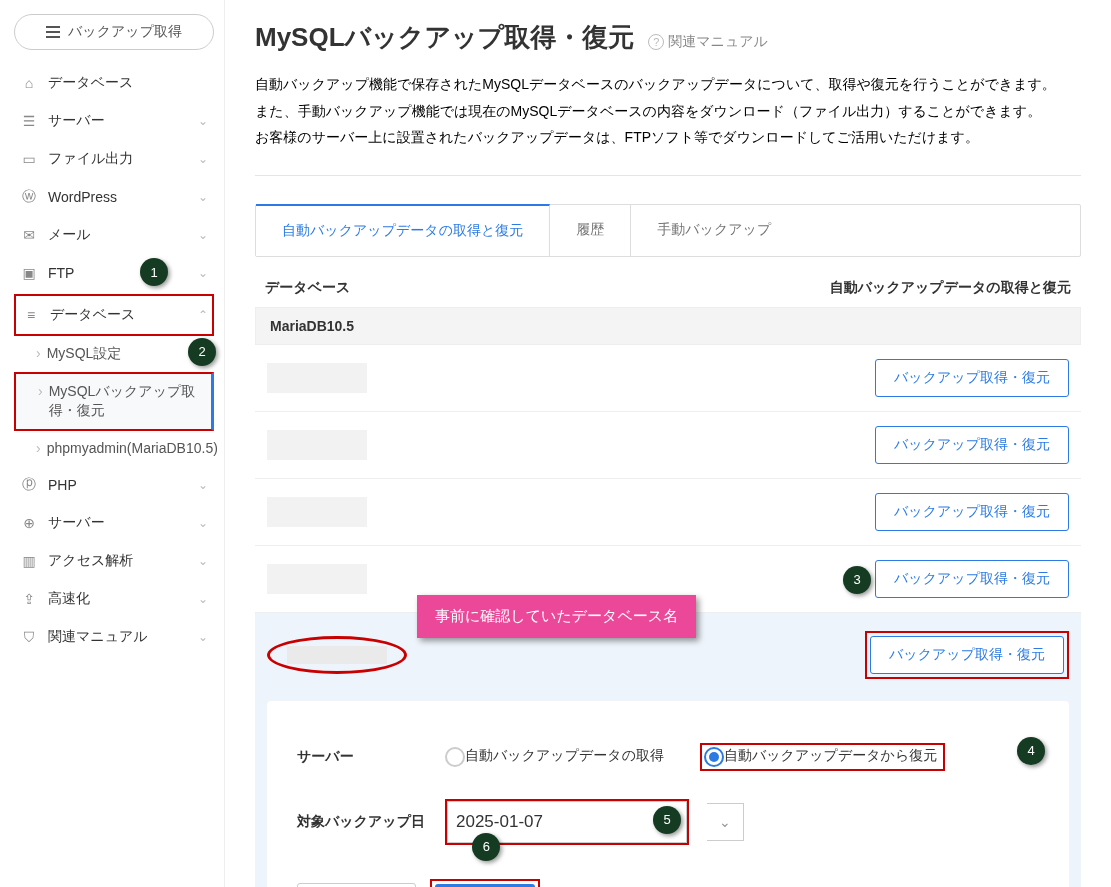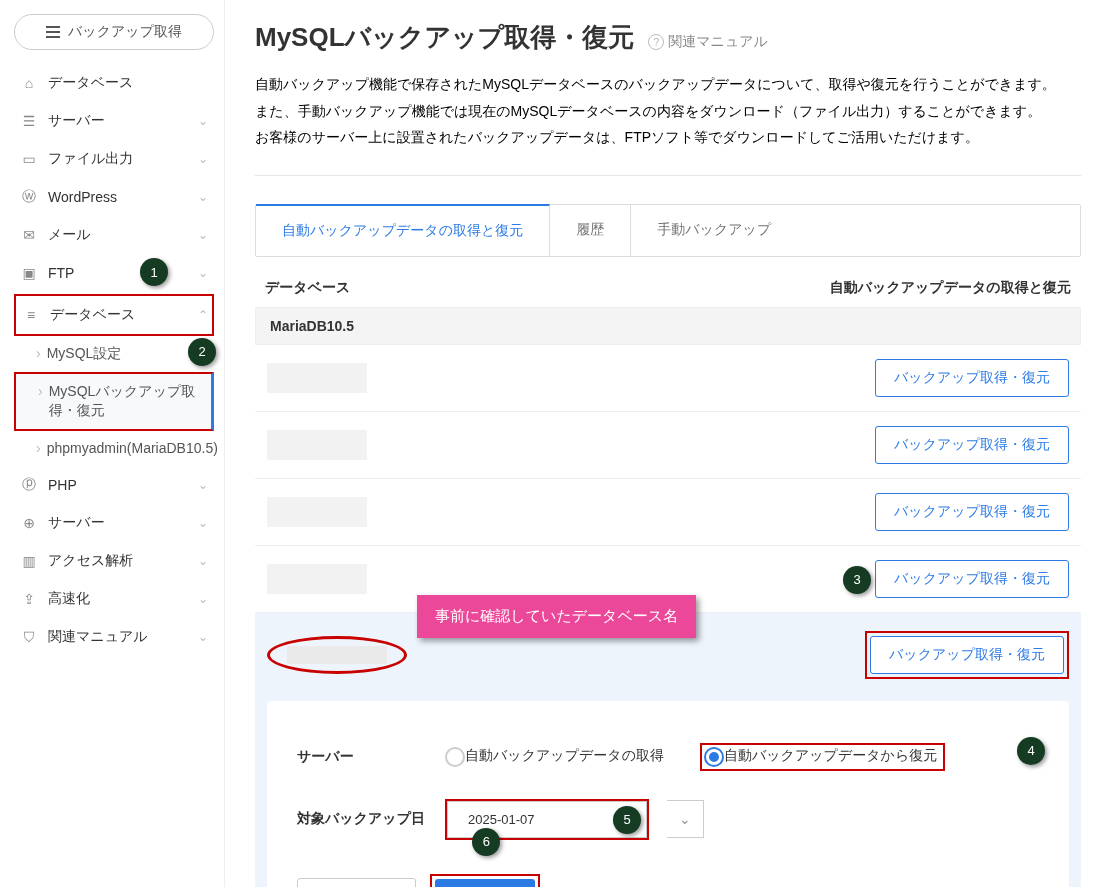--- a/index.html
+++ b/index.html
@@ -44,21 +44,21 @@
     .callout-db { top: -36px; left: 150px; }
     .form-box { background: #fff; border-radius: 4px; margin-top: 22px; padding: 28px 30px; }
     .form-row { display: flex; align-items: center; gap: 18px; padding: 14px 0; position: relative; }
     .form-label { width: 130px; font-weight: 600; font-size: 14px; }
     .radio-wrap { display: inline-flex; gap: 0; margin-right: 18px; }
     .radio { width: 20px; height: 20px; border: 2px solid #ccc; border-radius: 50%; display: inline-flex; align-items: center; justify-content: center; }
     .radio.sel { border-color: #2c7be5; }
     .radio.sel::after { content: ""; width: 10px; height: 10px; background: #2c7be5; border-radius: 50%; }
     .radio-hl { border: 2px solid #C80000; padding: 2px 6px 2px 2px; display: inline-flex; align-items: center; }
     .date-box { display: flex; align-items: center; }
-    .date-input { border: 1px solid #ccc; padding: 10px 20px; width: 200px; font-size: 13px; }
+    .date-input { border: 1px solid #ccc; padding: 10px 8px; width: 240px; font-size: 17px; }
     .date-chev { border: 1px solid #ccc; border-left: none; padding: 10px 12px; color: #999; }
     .date-hl { border: 2px solid #C80000; display: inline-flex; align-items: center; position: relative; }
     .actions { display: flex; justify-content: space-between; align-items: center; margin-top: 20px; position: relative; }
     .btn { padding: 11px 20px; border-radius: 3px; font-size: 15px; cursor: pointer; }
     .btn-cancel { border: 1px solid #ccc; background: #fff; color: #555; }
     .btn-primary { background: #2c7be5; color: #fff; border: none; }
     .btn-primary-hl { border: 2px solid #C80000; padding: 3px; display: inline-block; }
     .actions-right { display: flex; gap: 14px; align-items: center; position: relative; }
   </style>
 </head>

